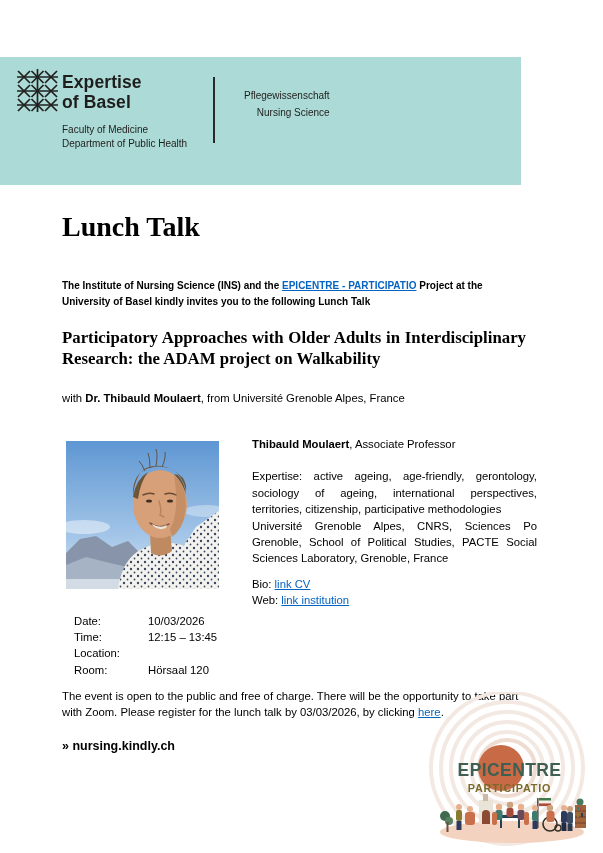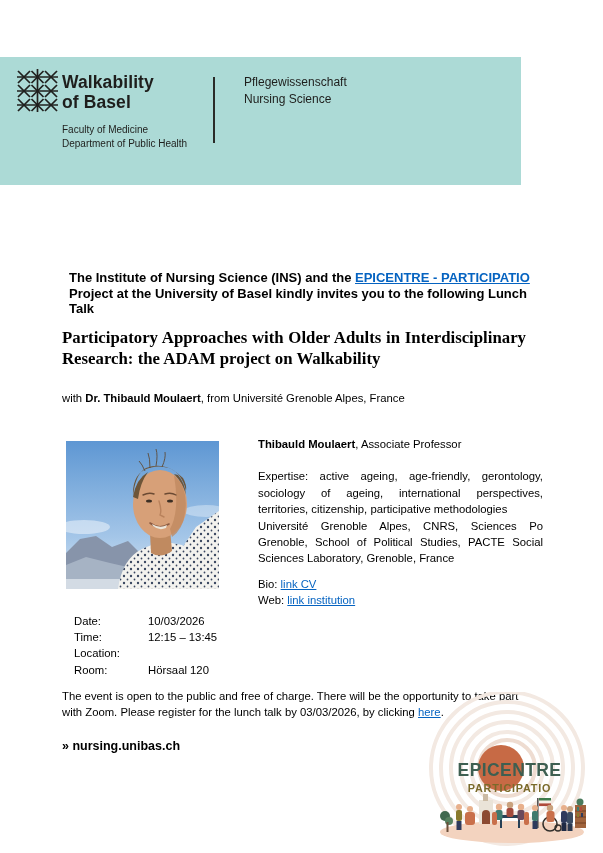--- a/index.html
+++ b/index.html
@@ -8,34 +8,34 @@
     background:#ffffff;overflow:hidden;
     font-family:"Liberation Sans",sans-serif;color:#000;
   }
   
   .banner{position:absolute;left:0;top:57px;width:521px;height:128px;background:#acdad6;}
   .logo-mark{position:absolute;left:17px;top:12px;width:41px;height:43px;}
   .uni-name{position:absolute;left:62px;top:15px;font-size:17.5px;line-height:20px;
     font-weight:bold;color:#1e1e1c;letter-spacing:.1px;}
   .uni-sub{position:absolute;left:62px;top:66px;font-size:10px;line-height:13.5px;color:#1e1e1c;}
   .banner-divider{position:absolute;left:213px;top:20px;width:1.5px;height:66px;background:#2a2a28;}
-  .unit-block{position:absolute;left:244px;top:17px;font-size:12px;line-height:17px;color:#1e1e1c;}
+  .unit-block{position:absolute;left:244px;top:30px;font-size:10px;line-height:17px;color:#1e1e1c;text-align:right;}
   
   .h1{position:absolute;left:62px;top:211px;font-family:"Liberation Serif",serif;
     font-weight:bold;font-size:28px;line-height:32px;color:#000;}
-  .intro{position:absolute;left:62px;top:270px;width:468px;font-size:13px;line-height:15.6px;font-weight:bold;margin-left:7px;}
+  .intro{position:absolute;left:62px;top:278px;width:468px;font-size:10px;line-height:15.6px;font-weight:bold;}
   .talk-title{position:absolute;left:62px;top:327px;width:464px;font-family:"Liberation Serif",serif;
     font-weight:bold;font-size:16.8px;line-height:21px;text-align:justify;}
   .with-line{position:absolute;left:62px;top:392px;font-size:11.3px;text-align:center;}
   a.doclink{color:#0563c1;text-decoration:underline;cursor:pointer;}
   .b{font-weight:bold;}
   
   .photo{position:absolute;left:66px;top:441px;width:153px;height:148px;}
   .photo svg{display:block;}
-  .speaker-info{position:absolute;left:258px;top:436px;width:285px;font-size:11.3px;line-height:16.4px;}
+  .speaker-info{position:absolute;left:252px;top:436px;width:285px;font-size:11.3px;line-height:16.4px;}
   .speaker-info p{margin:0;}
   .speaker-info .just{text-align:justify;}
   .speaker-info .gap{margin-top:16px;}
   .speaker-info .gap-sm{margin-top:9px;}
   
   .details{position:absolute;left:66px;top:613px;font-size:11.3px;line-height:16.2px;}
   .details .row{display:flex;}
   .details .lbl{width:74px;flex:0 0 74px;margin-left:8px;}
   
   .footer-para{position:absolute;left:62px;top:689px;width:466px;font-size:11.3px;line-height:15.8px;}
@@ -78,34 +78,35 @@
 
         <line x1="1" y1="30" x2="13" y2="42"></line>
           <line x1="13" y1="30" x2="1" y2="42"></line>
         <line x1="14.5" y1="30" x2="26.5" y2="42"></line>
           <line x1="26.5" y1="30" x2="14.5" y2="42"></line>
         <line x1="28" y1="30" x2="40" y2="42"></line>
           <line x1="40" y1="30" x2="28" y2="42"></line>
       </g>
     </svg>
     <div class="uni-name">
-      <div>Walkability</div>
+      <div>Expertise</div>
       <div>of Basel</div>
     </div>
     <div class="uni-sub">
       <div>Faculty of Medicine</div>
       <div>Department of Public Health</div>
     </div>
     <div class="banner-divider"></div>
     <div class="unit-block">
       <div>Pflegewissenschaft</div>
       <div>Nursing Science</div>
     </div>
   </div>
 
+  <div class="h1">Lunch Talk</div>
 
   <div class="intro"><span>The Institute of Nursing Science (INS) and the </span><a class="doclink">EPICENTRE - PARTICIPATIO</a><span> Project at the University of Basel kindly invites you to the following Lunch Talk</span></div>
 
   <div class="talk-title">Participatory Approaches with Older Adults in Interdisciplinary Research: the ADAM project on Walkability</div>
 
   <div class="with-line"><span>with </span><span class="b">Dr. Thibauld Moulaert</span><span>, from Université Grenoble Alpes, France</span></div>
 
   <div class="photo">
     <svg width="153" height="148" viewBox="0 0 153 148">
       <defs>
@@ -181,21 +182,21 @@
       <span class="lbl">Location:</span>
     </div>
     <div class="row">
       <span class="lbl">Room:</span>
       <span>Hörsaal 120</span>
     </div>
   </div>
 
   <div class="footer-para"><span>The event is open to the public and free of charge. There will be the opportunity to take part with Zoom. Please register for the lunch talk by 03/03/2026, by clicking </span><a class="doclink">here</a><span>.</span></div>
 
-  <div class="website">» nursing.unibas.ch</div>
+  <div class="website">» nursing.kindly.ch</div>
 
   <div class="epicentre">
     <svg class="rings" width="183" height="158" viewBox="0 0 183 158">
       <g fill="none" stroke="#f3e9e2" stroke-width="4">
         <circle cx="87" cy="76" r="76"></circle>
         <circle cx="87" cy="76" r="66"></circle>
         <circle cx="87" cy="76" r="56"></circle>
         <circle cx="87" cy="76" r="46"></circle>
         <circle cx="87" cy="76" r="36"></circle>
       </g>

